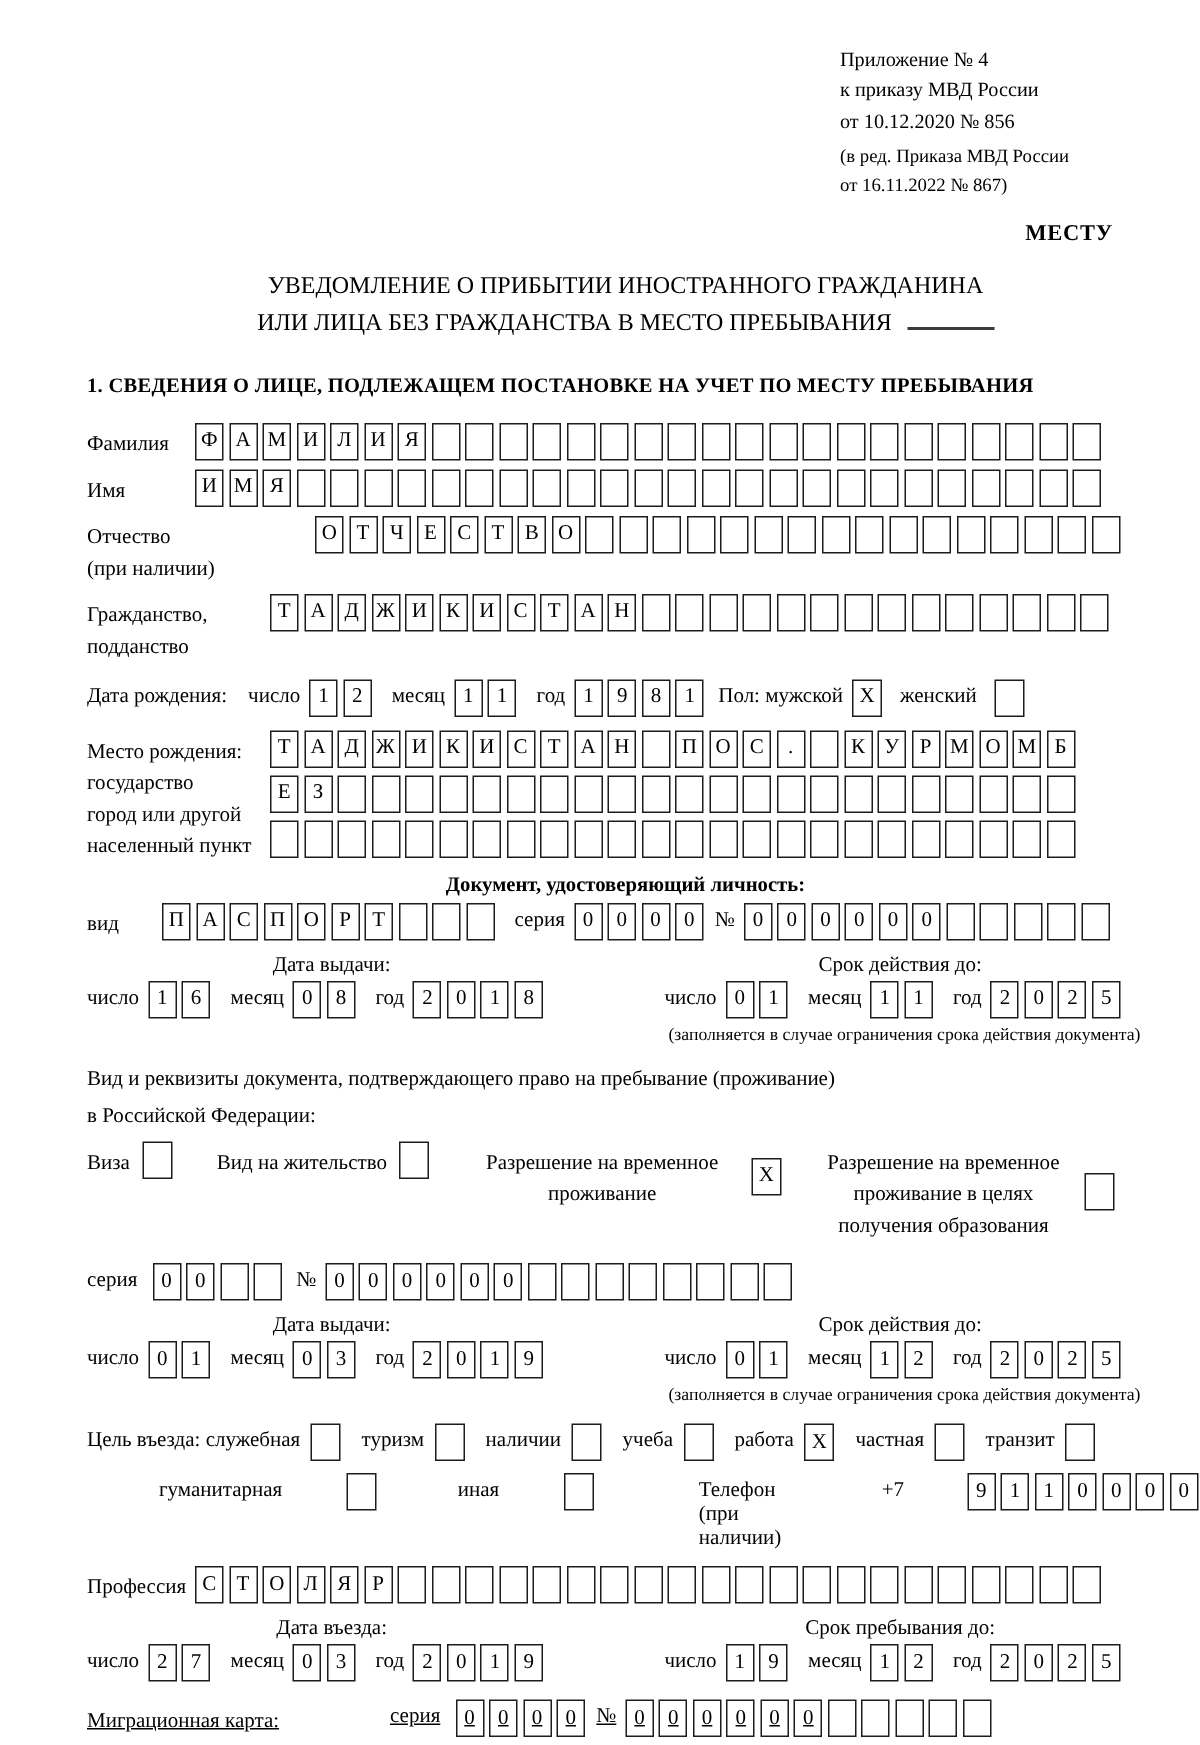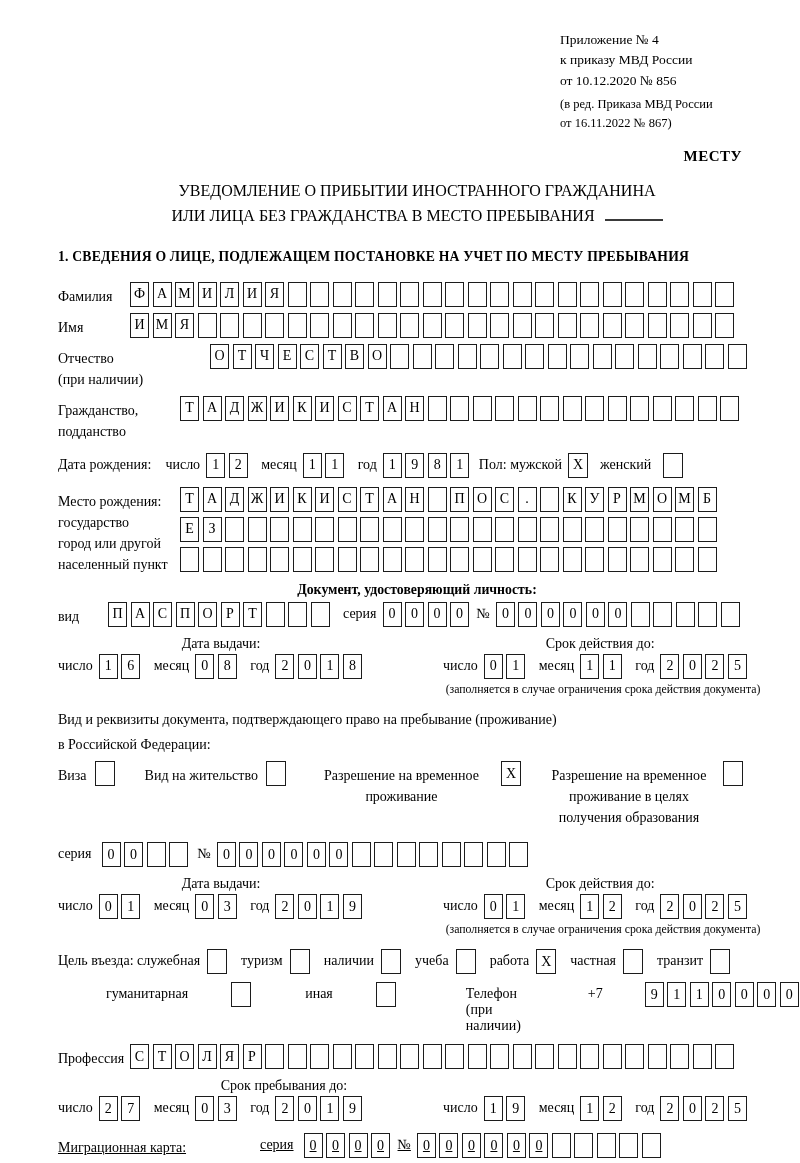--- a/index.html
+++ b/index.html
@@ -45,21 +45,21 @@
   .dualcap{display:flex;margin-top:9px;}
   .dualcap .c1{width:345px;text-align:center;}
   .dualcap .c2{width:372px;text-align:center;margin-left:40px;}
   .dualrow{display:flex;margin-top:2px;}
   .dualrow .g1{display:flex;width:385px;}
   .dualrow .g2{display:flex;}
   .restrict{margin:3px 0 0 330px;width:430px;text-align:center;font-size:11.8px;}
   .intro{margin-top:10px;line-height:1.8;}
   
   .optrow{display:flex;align-items:flex-start;margin-top:4px;}
-  .opt{display:flex;align-items:flex-start;font-family:Liberation Serif, serif;}
+  .opt{display:flex;align-items:center;font-family:Liberation Serif, serif;}
   .opt .olabel{padding-top:4px;margin-right:8px;line-height:1.5;}
   .opt .center{text-align:center;}
   .ow180{width:183px;}.ow172{width:172px;}
   
   .prow{display:flex;align-items:flex-start;margin-top:12px;}
   .prow .olabel{padding-top:4px;margin:0 7px 0 14px;}
   .prow .olabel.first{margin-left:0;}
   .dochead{margin-top:5px;text-align:center;font-weight:bold;font-size:13.8px;}
 </style>
 </head>
@@ -575,20 +575,21 @@
       <span class="cell"></span>
       <span class="cell"></span>
       <span class="cell"></span>
       <span class="cell"></span>
       <span class="cell"></span>
       <span class="cell"></span>
     </div>
 </div>
 
 <div class="dualcap">
+  <div class="c1">Дата въезда:</div>
   <div class="c2">Срок пребывания до:</div>
 </div>
 <div class="dualrow">
   <div class="g1">
     <span class="dlab first">число</span>
     <span class="cells">
         <span class="cell">2</span>
         <span class="cell">7</span>
       </span>
     <span class="dlab">месяц</span>

